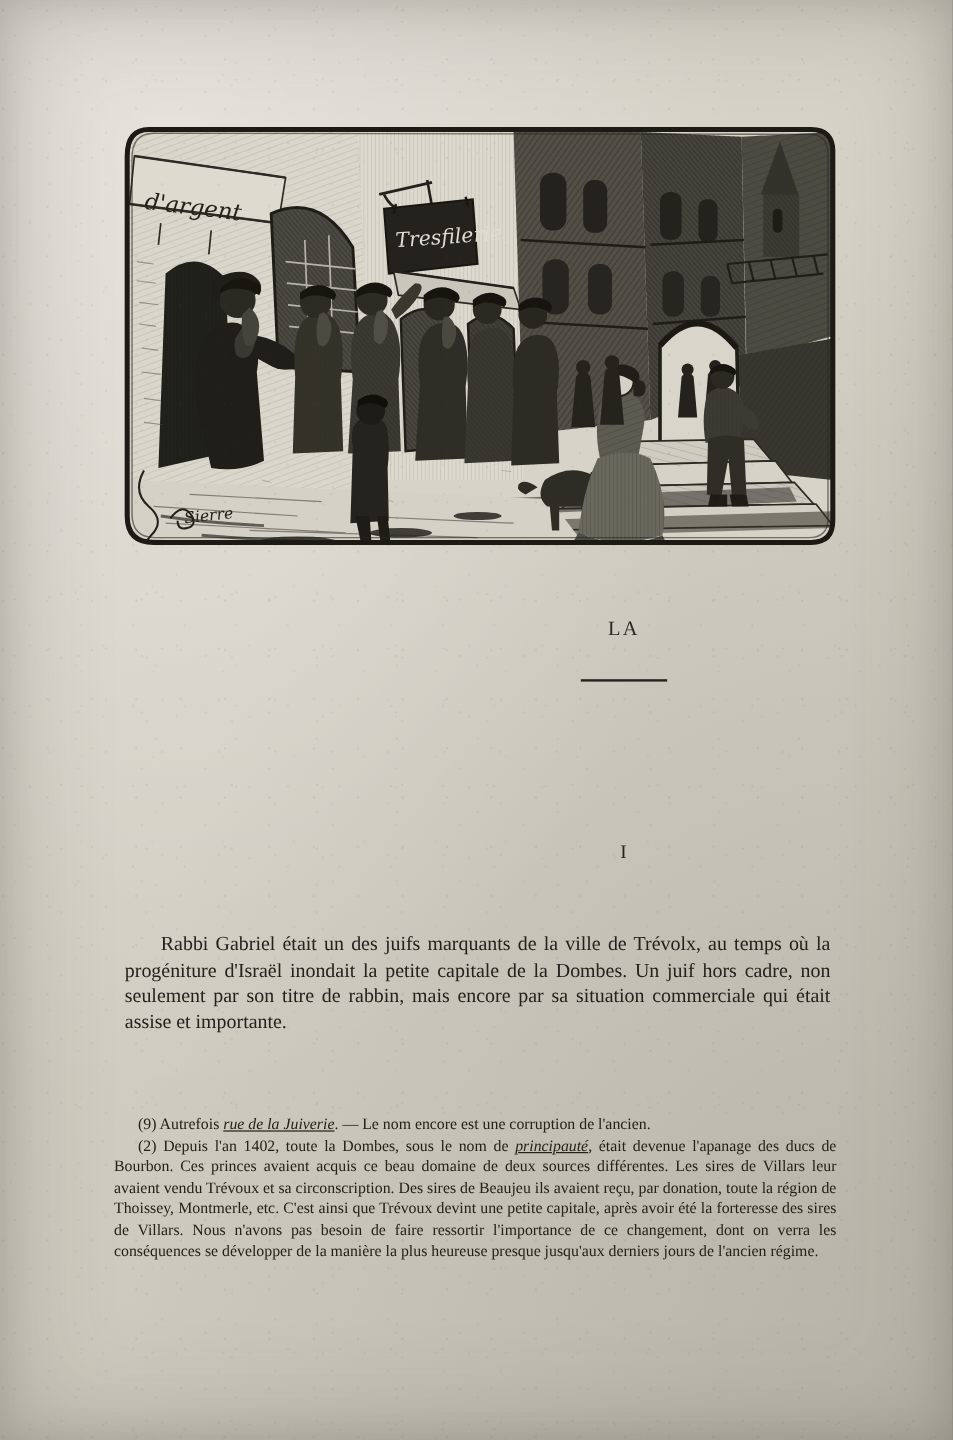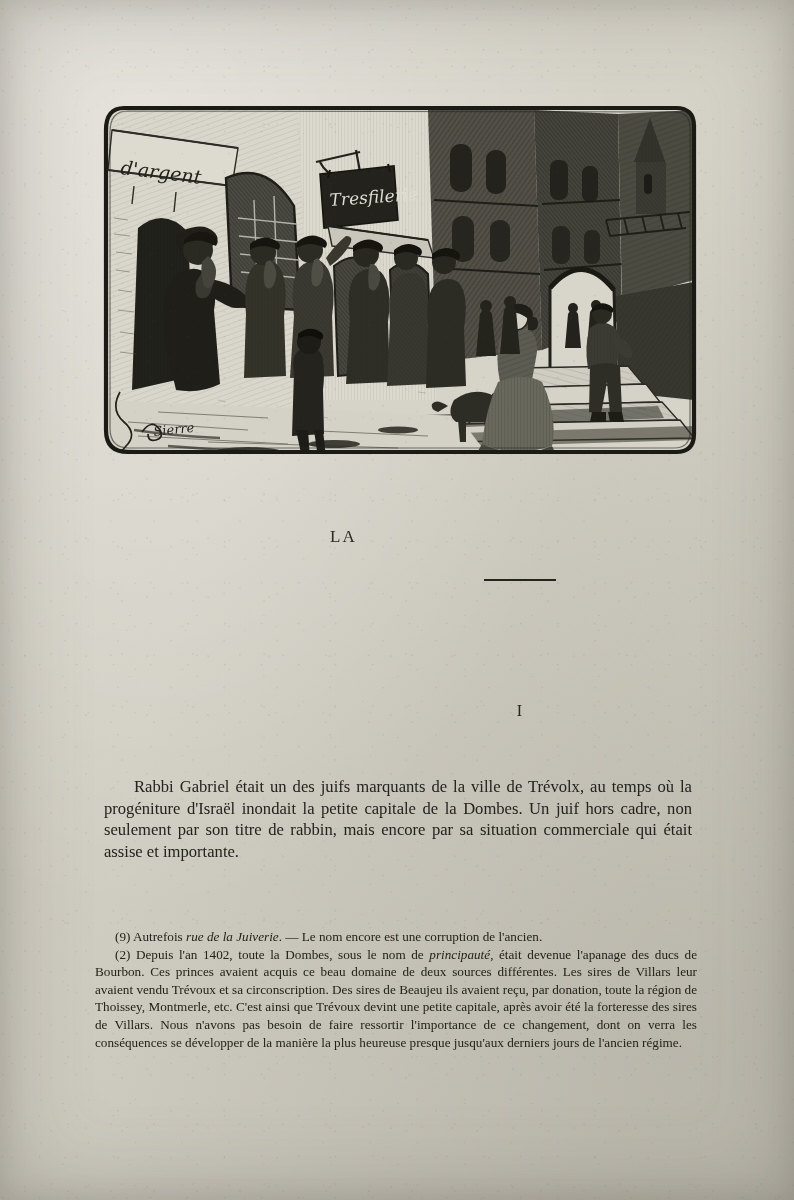--- a/index.html
+++ b/index.html
@@ -52,22 +52,23 @@
     top: 100px;
     width: 604px;
     height: 368px;
   }
   .plate svg { display: block; width: 100%; height: 100%; }
 
   
   .title-block {
     position: absolute;
     left: 330px;
-    top: 528px;
+    top: 515px;
     width: 380px;
+    text-align: center;
   }
   .la {
     font-size: 17px;
     letter-spacing: 2px;
     color: #2a2925;
     line-height: 1;
   }
   .main-title {
     margin-top: 22px;
     font-size: 40px;
@@ -118,21 +119,21 @@
     position: absolute;
     left: 95px;
     top: 928px;
     width: 602px;
     font-size: 13.2px;
     line-height: 17.6px;
     text-align: justify;
     color: #232219;
   }
   .footnotes p { margin: 0; text-indent: 20px; }
-  .footnotes i { font-style: italic; }
+  .footnotes i { font-style: italic; text-decoration: underline; }
 </style>
 </head>
 <body>
 
 <div class="page">
 
   <div class="plate">
     <svg viewBox="0 0 604 368" xmlns="http://www.w3.org/2000/svg">
       <defs>
         <clipPath id="frameClip">

